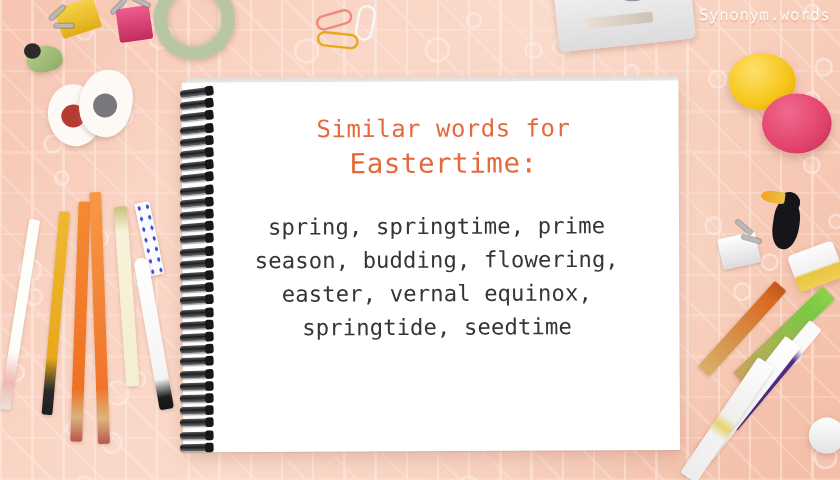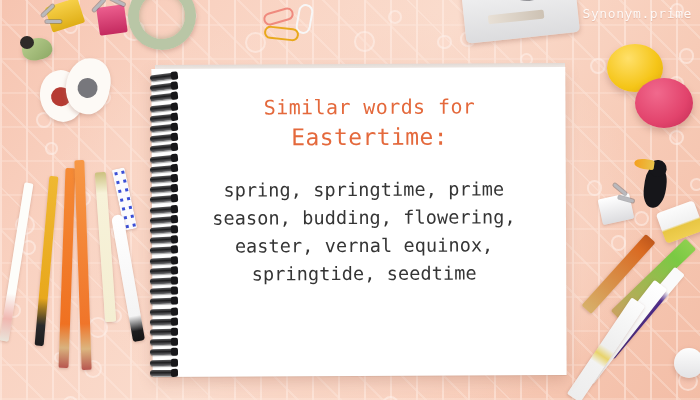--- a/index.html
+++ b/index.html
@@ -301,14 +301,14 @@
       <div class="ring" style="top: 224.4px; transform: rotate(-2.16deg);"></div>
       <div class="ring" style="top: 234.6px; transform: rotate(-1.94deg);"></div>
       <div class="ring" style="top: 244.8px; transform: rotate(-1.72deg);"></div>
       <div class="ring" style="top: 255px; transform: rotate(-1.5deg);"></div>
       <div class="ring" style="top: 265.2px; transform: rotate(-1.28deg);"></div>
       <div class="ring" style="top: 275.4px; transform: rotate(-1.06deg);"></div>
       <div class="ring" style="top: 285.6px; transform: rotate(-0.84deg);"></div>
       <div class="ring" style="top: 295.8px; transform: rotate(-0.62deg);"></div>
     </div>
 
-  <div class="watermark">Synonym.prime</div>
+  <div class="watermark">Synonym.words</div>
 </div>
 
 </body></html>

